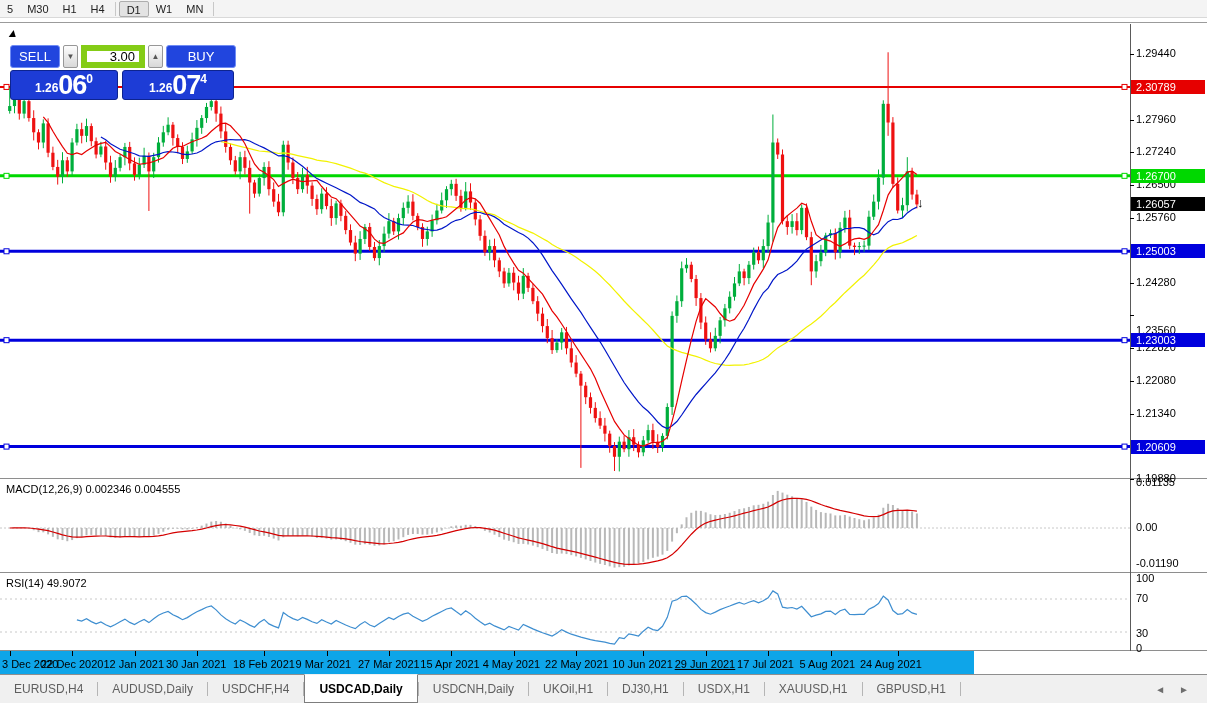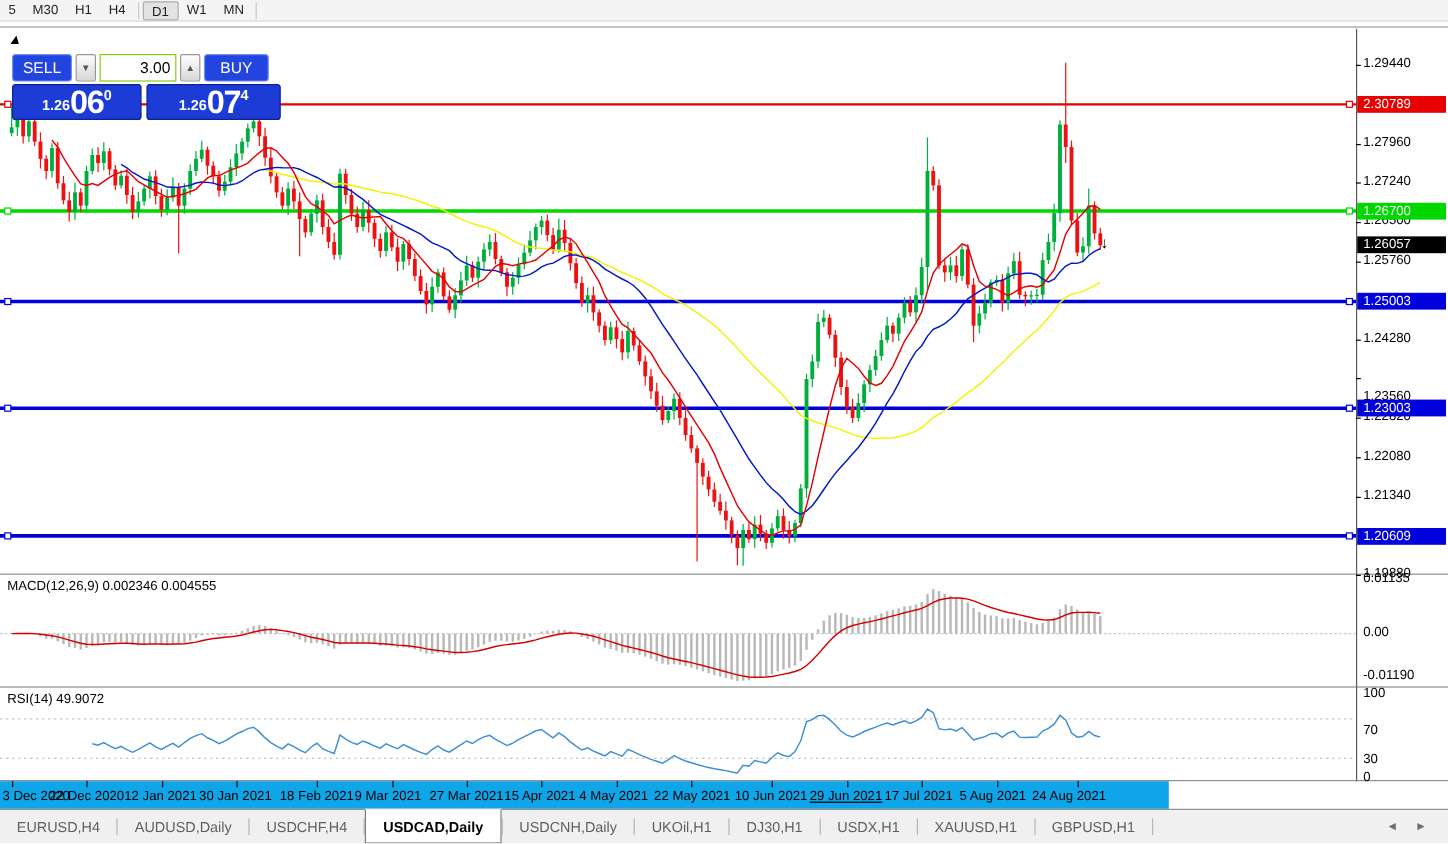--- a/index.html
+++ b/index.html
@@ -29,24 +29,24 @@
   .ind-label{position:absolute;left:6px;font-size:11px;color:#000;white-space:nowrap;}
   .time-axis{position:absolute;left:0;top:628px;width:974px;height:24px;background:#0ea5e9;}
   .t-tick{position:absolute;top:0;width:1px;height:5px;background:#000;}
   .t-label{position:absolute;top:7px;font-size:11px;color:#000;white-space:nowrap;}
   .cursor-glyph{position:absolute;font-size:13px;font-weight:bold;color:#000;}
   
   .trade-panel{position:absolute;left:10px;top:22px;width:226px;height:55px;}
   .tp-row{display:flex;gap:3px;height:23px;}
   .tp-btn{background:#2145de;border:1px solid #6f8cf5;border-radius:3px;color:#fff;
     font-size:13px;display:flex;align-items:center;justify-content:center;flex:0 0 auto;cursor:pointer;}
-  .tp-sell{width:50px;} .tp-buy{width:54px;}
+  .tp-sell{width:50px;} .tp-buy{width:70px;}
   .spin-btn{width:17px;background:linear-gradient(#fdfdfd,#d8d8d8);border:1px solid #979797;
     border-radius:2px;color:#555;font-size:8px;display:flex;align-items:center;justify-content:center;cursor:pointer;}
-  .vol-field{width:64px;background:#fff;border:1px solid #84cc16;color:#000;font-size:13px;
+  .vol-field{width:64px;background:#fff;border:6px solid #84cc16;color:#000;font-size:13px;
     text-align:right;padding:2px 4px;}
   .tp-prices{display:flex;gap:4px;margin-top:2px;height:30px;}
   .tp-price{background:#1d3cd6;border:1px solid #0d248f;border-radius:3px;color:#fff;
     display:flex;align-items:flex-end;justify-content:center;padding:0 2px 1px 2px;}
   .tp-price .pref{font-size:12px;font-weight:bold;margin-bottom:3px;}
   .tp-price .big{font-size:27px;font-weight:bold;line-height:26px;letter-spacing:-1px;}
   .tp-price .sup{font-size:12px;font-weight:bold;align-self:flex-start;margin-top:1px;}
   .tp-price.sellp{width:108px;} .tp-price.buyp{width:112px;}
   
   .tabbar{position:absolute;left:0;top:674px;width:1207px;height:29px;background:#f0f0f0;
@@ -744,21 +744,21 @@
         <div class="axis-badge" style="top: 221.278px; background: rgb(0, 0, 221);">1.25003</div>
         <div class="axis-badge" style="top: 310.18px; background: rgb(0, 0, 221);">1.23003</div>
         <div class="axis-badge" style="top: 416.595px; background: rgb(0, 0, 221);">1.20609</div>
         <div class="axis-badge" style="top: 174.426px; background: rgb(0, 0, 0);">1.26057</div>
       </div>
     <div id="ind-axis">
         <div class="axis-label" style="top: 453px;">0.01135</div>
         <div class="axis-label" style="top: 498px;">0.00</div>
         <div class="axis-label" style="top: 534px;">-0.01190</div>
         <div class="axis-label" style="top: 549px;">100</div>
-        <div class="axis-label" style="top: 569px; margin-top: 11px;">70</div>
+        <div class="axis-label" style="top: 569px;">70</div>
         <div class="axis-label" style="top: 604px;">30</div>
         <div class="axis-label" style="top: 619px;">0</div>
       </div>
     <div class="time-axis" id="time-axis">
         <div class="t-tick" style="left: 9.7px;"></div>
         <div class="t-label" style="left: 2px;">3 Dec 2020</div>
         <div class="t-tick" style="left: 72.1px;"></div>
         <div class="t-label" style="left: 41.1px;">22 Dec 2020</div>
         <div class="t-tick" style="left: 134.5px;"></div>
         <div class="t-label" style="left: 103.5px;">12 Jan 2021</div>

